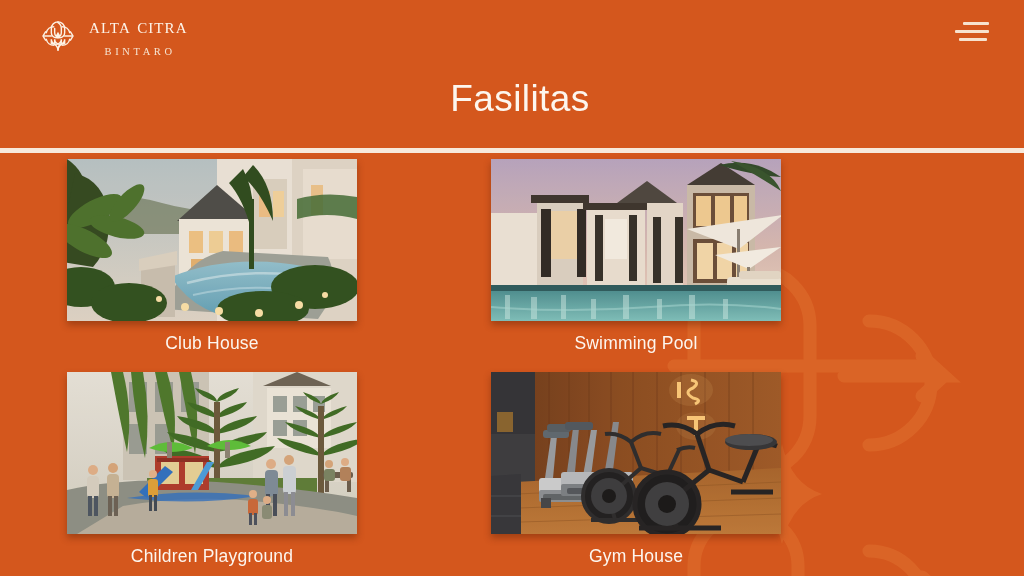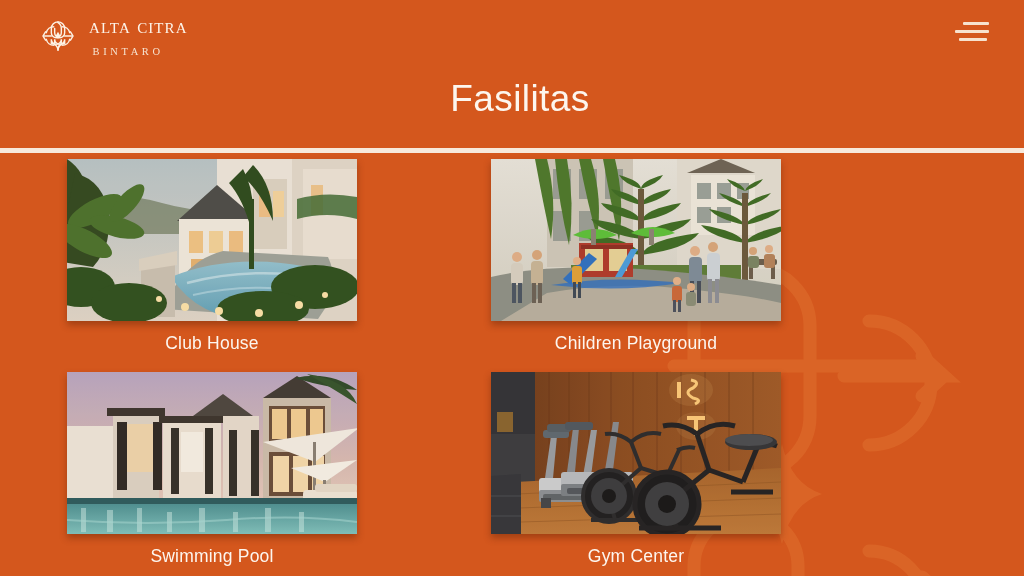--- a/index.html
+++ b/index.html
@@ -25,21 +25,21 @@
     position:absolute; top:0; left:0;
     width:1024px; height:150px;
     z-index:4;
   }
   .brand {
     position:absolute; left:38px; top:14px;
     display:flex; align-items:center; gap:11px;
   }
   .brand-mark { width:40px; height:44px; flex:0 0 auto; }
   .brand-mark svg { width:100%; height:100%; display:block; }
-  .brand-text { display:flex; flex-direction:column; }
+  .brand-text { display:flex; flex-direction:column; align-items:center; }
   .brand-name {
     font-family:"Liberation Serif", serif;
     color:#fdf4e9;
     font-size:21px;
     letter-spacing:1.1px;
     line-height:1.05;
     font-variant:small-caps;
     text-transform:lowercase;
     white-space:nowrap;
   }
@@ -236,142 +236,20 @@
         <rect x="0" y="0" width="290" height="162" fill="#8a4a18" opacity=".08"></rect>
       </svg>
     </div>
     <div class="card-label">Club House</div>
   </div>
 
   <div class="card">
     <div class="card-thumb">
       <svg viewBox="0 0 290 162" preserveAspectRatio="none" xmlns="http://www.w3.org/2000/svg">
         <defs>
-          <linearGradient id="pg-bg" x1="0" y1="0" x2="0" y2="1">
-            <stop offset="0%" stop-color="#e8e6df"></stop>
-              <stop offset="100%" stop-color="#d6d3c6"></stop>
-          </linearGradient>
-        </defs>
-        <rect width="290" height="162" fill="url(#pg-bg)"></rect>
-        <rect x="186" y="0" width="104" height="110" fill="#e3dfd4"></rect>
-        <path d="M196 14 l34 -14 l34 14 Z" fill="#6d6558"></path>
-        <rect x="200" y="16" width="64" height="60" fill="#efeae0"></rect>
-        <g fill="#9aa39c">
-          <rect x="206" y="24" width="14" height="16"></rect>
-            <rect x="226" y="24" width="14" height="16"></rect>
-          <rect x="246" y="24" width="12" height="16"></rect>
-          <rect x="206" y="48" width="14" height="16"></rect>
-            <rect x="226" y="48" width="14" height="16"></rect>
-        </g>
-        <rect x="56" y="0" width="86" height="108" fill="#cfcabd"></rect>
-        <g fill="#8e968f" opacity=".8">
-          <rect x="62" y="10" width="18" height="30"></rect>
-            <rect x="88" y="10" width="18" height="30"></rect>
-          <rect x="114" y="10" width="18" height="30"></rect>
-          <rect x="62" y="52" width="18" height="30"></rect>
-            <rect x="88" y="52" width="18" height="30"></rect>
-        </g>
-        <g fill="#4c7a2e">
-          <path d="M56 0 q10 40 4 80 q-8 -36 -16 -80 Z"></path>
-          <path d="M76 0 q8 44 2 86 q-10 -40 -14 -86 Z"></path>
-          <path d="M100 0 q12 40 6 78 q-10 -36 -18 -78 Z"></path>
-          <path d="M124 0 q10 42 4 82 q-8 -38 -16 -82 Z"></path>
-        </g>
-        <g fill="#3e6d26">
-          <path d="M150 96 q-46 -6 -58 -22 q50 6 58 22 Z"></path>
-          <path d="M150 80 q-40 -6 -50 -20 q44 6 50 20 Z"></path>
-          <path d="M150 62 q-32 -6 -40 -18 q36 6 40 18 Z"></path>
-          <path d="M150 46 q-24 -6 -30 -16 q28 6 30 16 Z"></path>
-          <path d="M150 96 q46 -6 58 -22 q-50 6 -58 22 Z"></path>
-          <path d="M150 80 q40 -6 50 -20 q-44 6 -50 20 Z"></path>
-          <path d="M150 62 q32 -6 40 -18 q-36 6 -40 18 Z"></path>
-          <path d="M150 46 q24 -6 30 -16 q-28 6 -30 16 Z"></path>
-          <path d="M150 30 q-18 -6 -22 -14 q22 6 22 14 Z M150 30 q18 -6 22 -14 q-22 6 -22 14 Z"></path>
-        </g>
-        <rect x="147" y="30" width="6" height="112" fill="#6b5a3f"></rect>
-        <g fill="#3e6d26">
-          <path d="M254 84 q-34 -6 -44 -18 q38 6 44 18 Z M254 84 q34 -6 44 -18 q-38 6 -44 18 Z"></path>
-          <path d="M254 66 q-28 -6 -36 -16 q30 6 36 16 Z M254 66 q28 -6 36 -16 q-30 6 -36 16 Z"></path>
-          <path d="M254 48 q-20 -6 -26 -14 q22 6 26 14 Z M254 48 q20 -6 26 -14 q-22 6 -26 14 Z"></path>
-          <path d="M254 32 q-14 -5 -18 -12 q16 5 18 12 Z M254 32 q14 -5 18 -12 q-16 5 -18 12 Z"></path>
-        </g>
-        <rect x="251" y="34" width="6" height="100" fill="#6b5a3f"></rect>
-        <rect x="80" y="106" width="170" height="26" fill="#5d7f3a"></rect>
-        <path d="M0 118 q60 -14 150 -8 q80 6 140 16 v36 H0 Z" fill="#8e9289"></path>
-        <path d="M56 134 q70 -12 140 -4 q60 6 94 14 v18 H10 Z" fill="#b9b2a3"></path>
-        <rect x="88" y="84" width="54" height="34" fill="#b03b2e"></rect>
-        <rect x="94" y="90" width="18" height="22" fill="#e8d49a"></rect>
-        <rect x="118" y="90" width="18" height="22" fill="#e8d49a"></rect>
-        <rect x="90" y="86" width="52" height="4" fill="#8e2f24"></rect>
-        <path d="M82 76 q22 -12 44 0 q-22 8 -44 0 Z" fill="#5cc23b"></path>
-        <path d="M140 74 q22 -12 44 0 q-22 8 -44 0 Z" fill="#5cc23b"></path>
-        <rect x="100" y="70" width="5" height="16" fill="#8c8478"></rect>
-        <rect x="158" y="70" width="5" height="16" fill="#8c8478"></rect>
-        <path d="M72 120 l26 -26 l8 6 l-26 26 Z" fill="#2f72c4"></path>
-        <path d="M124 118 l16 -28 h7 l-16 28 Z" fill="#4a9fe0"></path>
-        <path d="M60 126 q60 -10 130 -2 q-64 10 -130 2 Z" fill="#2f72c4" opacity=".8"></path>
-        <g>
-          <circle cx="26" cy="98" r="5" fill="#e2b28c"></circle>
-          <rect x="20" y="104" width="12" height="22" rx="4" fill="#d8d2c6"></rect>
-          <rect x="21" y="124" width="4" height="20" fill="#4a5665"></rect>
-            <rect x="27" y="124" width="4" height="20" fill="#4a5665"></rect>
-        </g>
-        <g>
-          <circle cx="46" cy="96" r="5" fill="#d8a87e"></circle>
-          <rect x="40" y="102" width="12" height="24" rx="4" fill="#c9b79a"></rect>
-          <rect x="41" y="124" width="4" height="20" fill="#6b6258"></rect>
-            <rect x="47" y="124" width="4" height="20" fill="#6b6258"></rect>
-        </g>
-        <g>
-          <circle cx="86" cy="102" r="4" fill="#e5b58e"></circle>
-          <rect x="81" y="107" width="10" height="18" rx="3" fill="#e0a33c"></rect>
-          <rect x="82" y="123" width="3" height="16" fill="#3f4a58"></rect>
-            <rect x="87" y="123" width="3" height="16" fill="#3f4a58"></rect>
-        </g>
-        <g>
-          <circle cx="204" cy="92" r="5" fill="#e2b28c"></circle>
-          <rect x="198" y="98" width="13" height="26" rx="4" fill="#7e8e9c"></rect>
-          <rect x="199" y="122" width="4" height="22" fill="#464f5c"></rect>
-            <rect x="206" y="122" width="4" height="22" fill="#464f5c"></rect>
-        </g>
-        <g>
-          <circle cx="222" cy="88" r="5" fill="#d8a87e"></circle>
-          <rect x="216" y="94" width="13" height="28" rx="4" fill="#cfd6dd"></rect>
-          <rect x="217" y="120" width="4" height="24" fill="#8d9099"></rect>
-            <rect x="224" y="120" width="4" height="24" fill="#8d9099"></rect>
-        </g>
-        <g>
-          <circle cx="186" cy="122" r="4" fill="#e5b58e"></circle>
-          <rect x="181" y="127" width="10" height="16" rx="3" fill="#cc6a3c"></rect>
-          <rect x="182" y="141" width="3" height="12" fill="#4a5260"></rect>
-            <rect x="187" y="141" width="3" height="12" fill="#4a5260"></rect>
-        </g>
-        <g>
-          <circle cx="200" cy="128" r="4" fill="#e2b28c"></circle>
-          <rect x="195" y="133" width="10" height="14" rx="3" fill="#8b8f7a"></rect>
-        </g>
-        <g fill="#6b5e4e">
-          <rect x="256" y="100" width="30" height="6" rx="2"></rect>
-          <rect x="258" y="106" width="4" height="14"></rect>
-            <rect x="280" y="106" width="4" height="14"></rect>
-        </g>
-        <circle cx="262" cy="92" r="4" fill="#d8a87e"></circle>
-        <rect x="257" y="97" width="11" height="12" rx="3" fill="#7a8566"></rect>
-        <circle cx="278" cy="90" r="4" fill="#e2b28c"></circle>
-        <rect x="273" y="95" width="11" height="14" rx="3" fill="#b5845e"></rect>
-        <rect x="0" y="0" width="290" height="162" fill="#8a4a18" opacity=".05"></rect>
-      </svg>
-    </div>
-    <div class="card-label">Children Playground</div>
-  </div>
-
-  <div class="card">
-    <div class="card-thumb">
-      <svg viewBox="0 0 290 162" preserveAspectRatio="none" xmlns="http://www.w3.org/2000/svg">
-        <defs>
           <linearGradient id="sp-sky" x1="0" y1="0" x2="0" y2="1">
             <stop offset="0%" stop-color="#b9a7c4"></stop>
               <stop offset="55%" stop-color="#d9bcb6"></stop>
             <stop offset="100%" stop-color="#efd6c4"></stop>
           </linearGradient>
           <linearGradient id="sp-water" x1="0" y1="0" x2="0" y2="1">
             <stop offset="0%" stop-color="#4a8f93"></stop>
               <stop offset="100%" stop-color="#7fc3c0"></stop>
           </linearGradient>
         </defs>
@@ -430,20 +308,142 @@
         <rect x="0" y="0" width="290" height="162" fill="#8a4a18" opacity=".05"></rect>
       </svg>
     </div>
     <div class="card-label">Swimming Pool</div>
   </div>
 
   <div class="card">
     <div class="card-thumb">
       <svg viewBox="0 0 290 162" preserveAspectRatio="none" xmlns="http://www.w3.org/2000/svg">
         <defs>
+          <linearGradient id="pg-bg" x1="0" y1="0" x2="0" y2="1">
+            <stop offset="0%" stop-color="#e8e6df"></stop>
+              <stop offset="100%" stop-color="#d6d3c6"></stop>
+          </linearGradient>
+        </defs>
+        <rect width="290" height="162" fill="url(#pg-bg)"></rect>
+        <rect x="186" y="0" width="104" height="110" fill="#e3dfd4"></rect>
+        <path d="M196 14 l34 -14 l34 14 Z" fill="#6d6558"></path>
+        <rect x="200" y="16" width="64" height="60" fill="#efeae0"></rect>
+        <g fill="#9aa39c">
+          <rect x="206" y="24" width="14" height="16"></rect>
+            <rect x="226" y="24" width="14" height="16"></rect>
+          <rect x="246" y="24" width="12" height="16"></rect>
+          <rect x="206" y="48" width="14" height="16"></rect>
+            <rect x="226" y="48" width="14" height="16"></rect>
+        </g>
+        <rect x="56" y="0" width="86" height="108" fill="#cfcabd"></rect>
+        <g fill="#8e968f" opacity=".8">
+          <rect x="62" y="10" width="18" height="30"></rect>
+            <rect x="88" y="10" width="18" height="30"></rect>
+          <rect x="114" y="10" width="18" height="30"></rect>
+          <rect x="62" y="52" width="18" height="30"></rect>
+            <rect x="88" y="52" width="18" height="30"></rect>
+        </g>
+        <g fill="#4c7a2e">
+          <path d="M56 0 q10 40 4 80 q-8 -36 -16 -80 Z"></path>
+          <path d="M76 0 q8 44 2 86 q-10 -40 -14 -86 Z"></path>
+          <path d="M100 0 q12 40 6 78 q-10 -36 -18 -78 Z"></path>
+          <path d="M124 0 q10 42 4 82 q-8 -38 -16 -82 Z"></path>
+        </g>
+        <g fill="#3e6d26">
+          <path d="M150 96 q-46 -6 -58 -22 q50 6 58 22 Z"></path>
+          <path d="M150 80 q-40 -6 -50 -20 q44 6 50 20 Z"></path>
+          <path d="M150 62 q-32 -6 -40 -18 q36 6 40 18 Z"></path>
+          <path d="M150 46 q-24 -6 -30 -16 q28 6 30 16 Z"></path>
+          <path d="M150 96 q46 -6 58 -22 q-50 6 -58 22 Z"></path>
+          <path d="M150 80 q40 -6 50 -20 q-44 6 -50 20 Z"></path>
+          <path d="M150 62 q32 -6 40 -18 q-36 6 -40 18 Z"></path>
+          <path d="M150 46 q24 -6 30 -16 q-28 6 -30 16 Z"></path>
+          <path d="M150 30 q-18 -6 -22 -14 q22 6 22 14 Z M150 30 q18 -6 22 -14 q-22 6 -22 14 Z"></path>
+        </g>
+        <rect x="147" y="30" width="6" height="112" fill="#6b5a3f"></rect>
+        <g fill="#3e6d26">
+          <path d="M254 84 q-34 -6 -44 -18 q38 6 44 18 Z M254 84 q34 -6 44 -18 q-38 6 -44 18 Z"></path>
+          <path d="M254 66 q-28 -6 -36 -16 q30 6 36 16 Z M254 66 q28 -6 36 -16 q-30 6 -36 16 Z"></path>
+          <path d="M254 48 q-20 -6 -26 -14 q22 6 26 14 Z M254 48 q20 -6 26 -14 q-22 6 -26 14 Z"></path>
+          <path d="M254 32 q-14 -5 -18 -12 q16 5 18 12 Z M254 32 q14 -5 18 -12 q-16 5 -18 12 Z"></path>
+        </g>
+        <rect x="251" y="34" width="6" height="100" fill="#6b5a3f"></rect>
+        <rect x="80" y="106" width="170" height="26" fill="#5d7f3a"></rect>
+        <path d="M0 118 q60 -14 150 -8 q80 6 140 16 v36 H0 Z" fill="#8e9289"></path>
+        <path d="M56 134 q70 -12 140 -4 q60 6 94 14 v18 H10 Z" fill="#b9b2a3"></path>
+        <rect x="88" y="84" width="54" height="34" fill="#b03b2e"></rect>
+        <rect x="94" y="90" width="18" height="22" fill="#e8d49a"></rect>
+        <rect x="118" y="90" width="18" height="22" fill="#e8d49a"></rect>
+        <rect x="90" y="86" width="52" height="4" fill="#8e2f24"></rect>
+        <path d="M82 76 q22 -12 44 0 q-22 8 -44 0 Z" fill="#5cc23b"></path>
+        <path d="M140 74 q22 -12 44 0 q-22 8 -44 0 Z" fill="#5cc23b"></path>
+        <rect x="100" y="70" width="5" height="16" fill="#8c8478"></rect>
+        <rect x="158" y="70" width="5" height="16" fill="#8c8478"></rect>
+        <path d="M72 120 l26 -26 l8 6 l-26 26 Z" fill="#2f72c4"></path>
+        <path d="M124 118 l16 -28 h7 l-16 28 Z" fill="#4a9fe0"></path>
+        <path d="M60 126 q60 -10 130 -2 q-64 10 -130 2 Z" fill="#2f72c4" opacity=".8"></path>
+        <g>
+          <circle cx="26" cy="98" r="5" fill="#e2b28c"></circle>
+          <rect x="20" y="104" width="12" height="22" rx="4" fill="#d8d2c6"></rect>
+          <rect x="21" y="124" width="4" height="20" fill="#4a5665"></rect>
+            <rect x="27" y="124" width="4" height="20" fill="#4a5665"></rect>
+        </g>
+        <g>
+          <circle cx="46" cy="96" r="5" fill="#d8a87e"></circle>
+          <rect x="40" y="102" width="12" height="24" rx="4" fill="#c9b79a"></rect>
+          <rect x="41" y="124" width="4" height="20" fill="#6b6258"></rect>
+            <rect x="47" y="124" width="4" height="20" fill="#6b6258"></rect>
+        </g>
+        <g>
+          <circle cx="86" cy="102" r="4" fill="#e5b58e"></circle>
+          <rect x="81" y="107" width="10" height="18" rx="3" fill="#e0a33c"></rect>
+          <rect x="82" y="123" width="3" height="16" fill="#3f4a58"></rect>
+            <rect x="87" y="123" width="3" height="16" fill="#3f4a58"></rect>
+        </g>
+        <g>
+          <circle cx="204" cy="92" r="5" fill="#e2b28c"></circle>
+          <rect x="198" y="98" width="13" height="26" rx="4" fill="#7e8e9c"></rect>
+          <rect x="199" y="122" width="4" height="22" fill="#464f5c"></rect>
+            <rect x="206" y="122" width="4" height="22" fill="#464f5c"></rect>
+        </g>
+        <g>
+          <circle cx="222" cy="88" r="5" fill="#d8a87e"></circle>
+          <rect x="216" y="94" width="13" height="28" rx="4" fill="#cfd6dd"></rect>
+          <rect x="217" y="120" width="4" height="24" fill="#8d9099"></rect>
+            <rect x="224" y="120" width="4" height="24" fill="#8d9099"></rect>
+        </g>
+        <g>
+          <circle cx="186" cy="122" r="4" fill="#e5b58e"></circle>
+          <rect x="181" y="127" width="10" height="16" rx="3" fill="#cc6a3c"></rect>
+          <rect x="182" y="141" width="3" height="12" fill="#4a5260"></rect>
+            <rect x="187" y="141" width="3" height="12" fill="#4a5260"></rect>
+        </g>
+        <g>
+          <circle cx="200" cy="128" r="4" fill="#e2b28c"></circle>
+          <rect x="195" y="133" width="10" height="14" rx="3" fill="#8b8f7a"></rect>
+        </g>
+        <g fill="#6b5e4e">
+          <rect x="256" y="100" width="30" height="6" rx="2"></rect>
+          <rect x="258" y="106" width="4" height="14"></rect>
+            <rect x="280" y="106" width="4" height="14"></rect>
+        </g>
+        <circle cx="262" cy="92" r="4" fill="#d8a87e"></circle>
+        <rect x="257" y="97" width="11" height="12" rx="3" fill="#7a8566"></rect>
+        <circle cx="278" cy="90" r="4" fill="#e2b28c"></circle>
+        <rect x="273" y="95" width="11" height="14" rx="3" fill="#b5845e"></rect>
+        <rect x="0" y="0" width="290" height="162" fill="#8a4a18" opacity=".05"></rect>
+      </svg>
+    </div>
+    <div class="card-label">Children Playground</div>
+  </div>
+
+  <div class="card">
+    <div class="card-thumb">
+      <svg viewBox="0 0 290 162" preserveAspectRatio="none" xmlns="http://www.w3.org/2000/svg">
+        <defs>
           <linearGradient id="gy-wood" x1="0" y1="0" x2="1" y2="0">
             <stop offset="0%" stop-color="#6b3a1c"></stop>
               <stop offset="45%" stop-color="#8c4e23"></stop>
             <stop offset="100%" stop-color="#a05c2a"></stop>
           </linearGradient>
           <linearGradient id="gy-floor" x1="0" y1="0" x2="0" y2="1">
             <stop offset="0%" stop-color="#a9672e"></stop>
               <stop offset="100%" stop-color="#c07c3c"></stop>
           </linearGradient>
         </defs>
@@ -525,16 +525,16 @@
           <path d="M176 132 L186 156"></path>
           <path d="M240 120 H282"></path>
         </g>
         <circle cx="176" cy="132" r="22" fill="#3c3f43"></circle>
         <circle cx="176" cy="132" r="9" fill="#16181a"></circle>
         <ellipse cx="260" cy="70" rx="26" ry="8" fill="#32363a"></ellipse>
         <ellipse cx="258" cy="68" rx="24" ry="6" fill="#4a4e53"></ellipse>
         <rect x="0" y="0" width="290" height="162" fill="#8a4a18" opacity=".06"></rect>
       </svg>
     </div>
-    <div class="card-label">Gym Center</div>
+    <div class="card-label">Gym House</div>
   </div>
 
 </div>
 
 </body></html>

